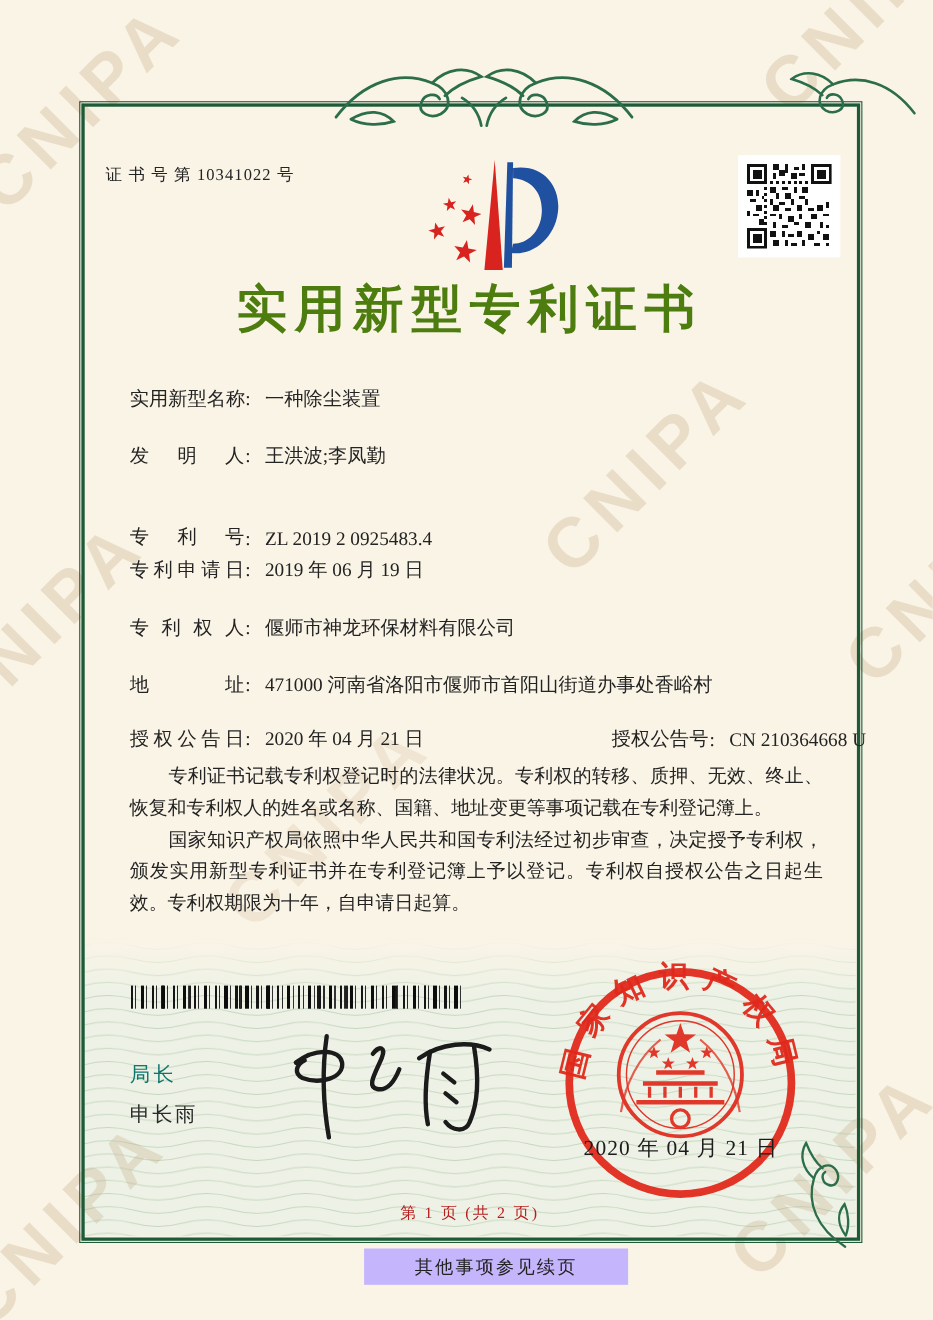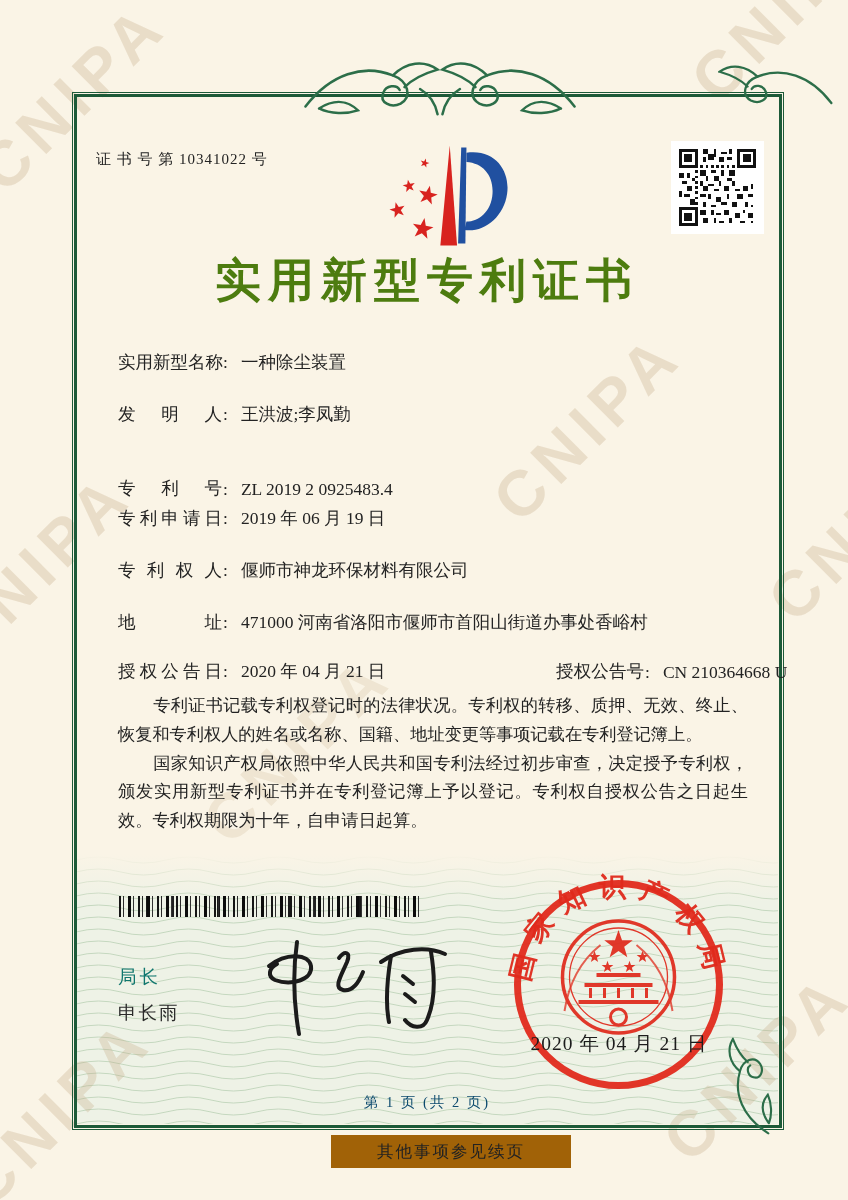--- a/index.html
+++ b/index.html
@@ -42,22 +42,22 @@
              font-family:"Liberation Sans","DejaVu Sans",sans-serif;color:#0f766e;letter-spacing:3px;}
   .sig-name{position:absolute;left:118px;top:1000px;z-index:4;font-size:18.5px;
             font-family:"Liberation Sans","DejaVu Sans",sans-serif;color:#2a2a2a;letter-spacing:2px;}
   .sig-hand{position:absolute;left:235px;top:936px;z-index:4;}
   
   .seal{position:absolute;left:506px;top:872px;width:225px;height:225px;z-index:5;}
   .seal-date{position:absolute;left:510px;top:1030px;width:218px;text-align:center;z-index:6;
              font-size:19.5px;color:#1c1c1c;letter-spacing:1px;white-space:nowrap;}
   
   .page-info{position:absolute;left:72px;top:1093px;width:710px;text-align:center;z-index:4;
-             font-size:14.5px;letter-spacing:2px;color:#0c4a6e;}
-  .cont-box{position:absolute;left:331px;top:1135px;width:240px;height:33px;background:#a16207;z-index:4;
+             font-size:14.5px;letter-spacing:2px;color:#b91c1c;}
+  .cont-box{position:absolute;left:331px;top:1135px;width:240px;height:33px;background:#c4b5fd;z-index:4;
             display:flex;align-items:center;justify-content:center;font-size:16.5px;letter-spacing:2px;color:#222;}
 </style>
 </head>
 <body>
 
 <div class="page">
 
   <span class="wm" style="left:-45px;top:60px">CNIPA</span>
   <span class="wm" style="left:668px;top:-30px">CNIPA</span>
   <span class="wm" style="left:470px;top:390px">CNIPA</span>

